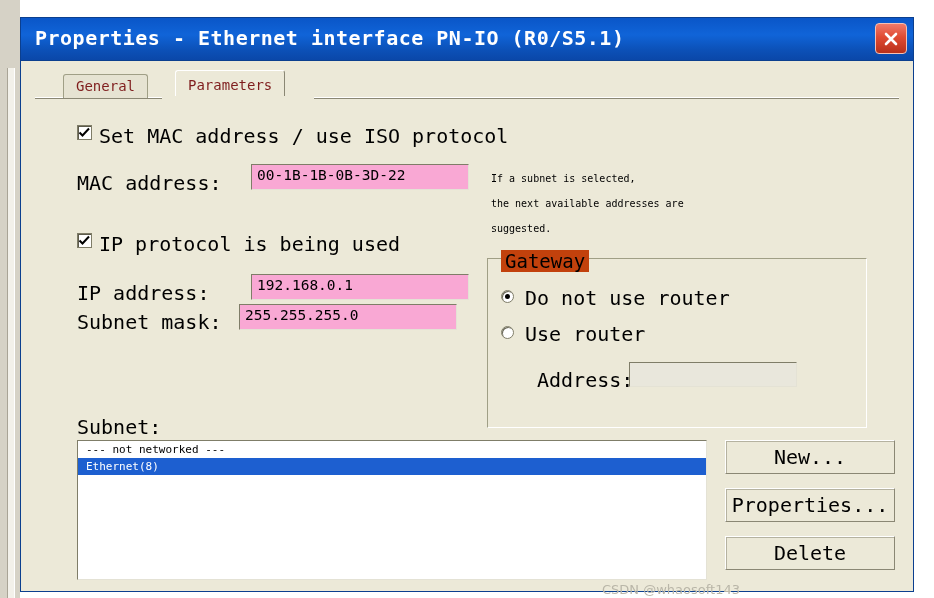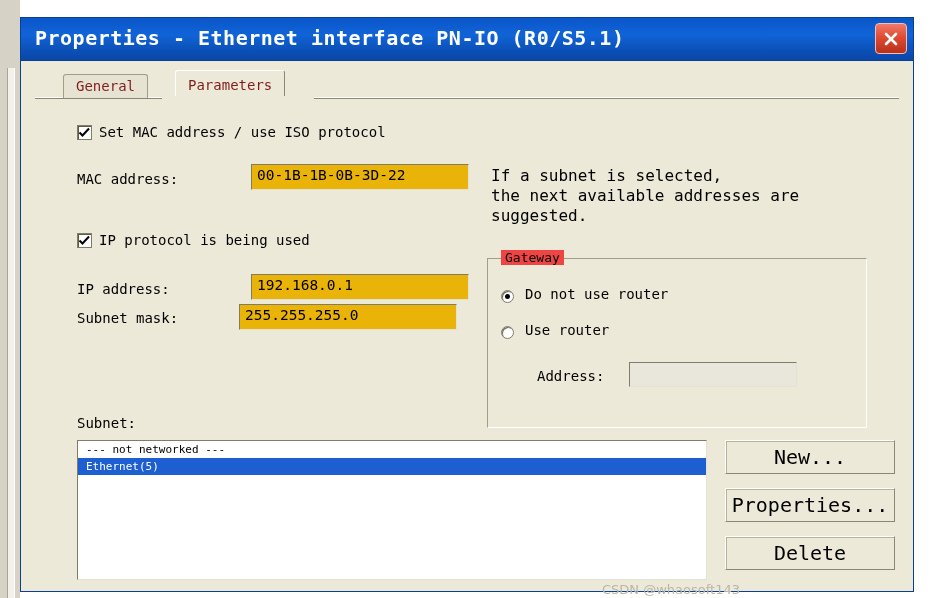--- a/index.html
+++ b/index.html
@@ -144,41 +144,41 @@
   .panel {
     position: absolute;
     left: 14px; top: 82px;
     width: 864px; height: 490px;
     background: #ece9d8;
   }
 
   .lbl {
     position: absolute;
     font-family: "DejaVu Sans Mono", monospace;
-    font-size: 14px;
+    font-size: 20px;
     color: #000000;
     white-space: nowrap;
   }
 
   
   .chk {
     position: absolute;
     width: 15px; height: 15px;
     background: #ffffff;
     border: 1px solid #7f7d68;
     box-shadow: inset 1px 1px 0 #5d5b4c;
     box-sizing: border-box;
     cursor: pointer;
   }
   .chk svg { display: block; margin: 0; }
 
   
   .txt {
     position: absolute;
-    background: #eab308;
+    background: #f9a8d4;
     border: 1px solid #7f7d68;
     border-right-color: #e4e2d5;
     border-bottom-color: #e4e2d5;
     box-sizing: border-box;
     font-family: "DejaVu Sans Mono", monospace;
     font-size: 14.5px;
     color: #000000;
     padding: 2px 4px 0 5px;
     white-space: nowrap;
     overflow: hidden;
@@ -189,24 +189,24 @@
   
   .group {
     position: absolute;
     border: 1px solid #a09f86;
     border-right-color: #ffffff;
     border-bottom-color: #ffffff;
     box-sizing: border-box;
   }
   .group-title {
     position: absolute;
-    background: #ef4444;
+    background: #c2410c;
     padding: 0 4px;
     font-family: "DejaVu Sans Mono", monospace;
-    font-size: 13px;
+    font-size: 19px;
     color: #000000;
     white-space: nowrap;
   }
 
   
   .radio {
     position: absolute;
     width: 13px; height: 13px;
     border-radius: 50%;
     background: #ffffff;
@@ -261,23 +261,23 @@
     text-align: center;
     line-height: 32px;
     cursor: pointer;
     white-space: nowrap;
   }
 
   
   .hint {
     position: absolute;
     font-family: "DejaVu Sans Mono", monospace;
-    font-size: 16px;
-    color: #000000;
-    line-height: 20px;
+    font-size: 10px;
+    color: #000000;
+    line-height: 25px;
     white-space: pre;
   }
 
   
   .watermark {
     position: absolute;
     right: 14px; bottom: 1px;
     font-family: "DejaVu Sans", sans-serif;
     font-size: 13px;
     color: #b9b6a8;
@@ -355,21 +355,21 @@
 
       <div class="radio" style="left:466px; top:226px;"></div>
       <div class="lbl" style="left:490px; top:222px;">Use router</div>
 
       <div class="lbl" style="left:502px; top:268px;">Address:</div>
       <div class="txt readonly" style="left:594px; top:262px; width:168px; height:25px;"></div>
 
       <div class="lbl" style="left:42px; top:315px;">Subnet:</div>
       <div class="listbox" style="left:42px; top:340px; width:630px; height:140px;">
         <div class="list-item">--- not networked ---</div>
-        <div class="list-item selected">Ethernet(5)</div>
+        <div class="list-item selected">Ethernet(8)</div>
       </div>
 
       <div class="btn" style="left:690px; top:340px; width:170px; height:34px;">
         <span>New...</span>
       </div>
       <div class="btn" style="left:690px; top:388px; width:170px; height:34px;text-align:center;">
         <span>Properties...</span>
       </div>
       <div class="btn" style="left:690px; top:436px; width:170px; height:34px;">
         <span>Delete</span>

